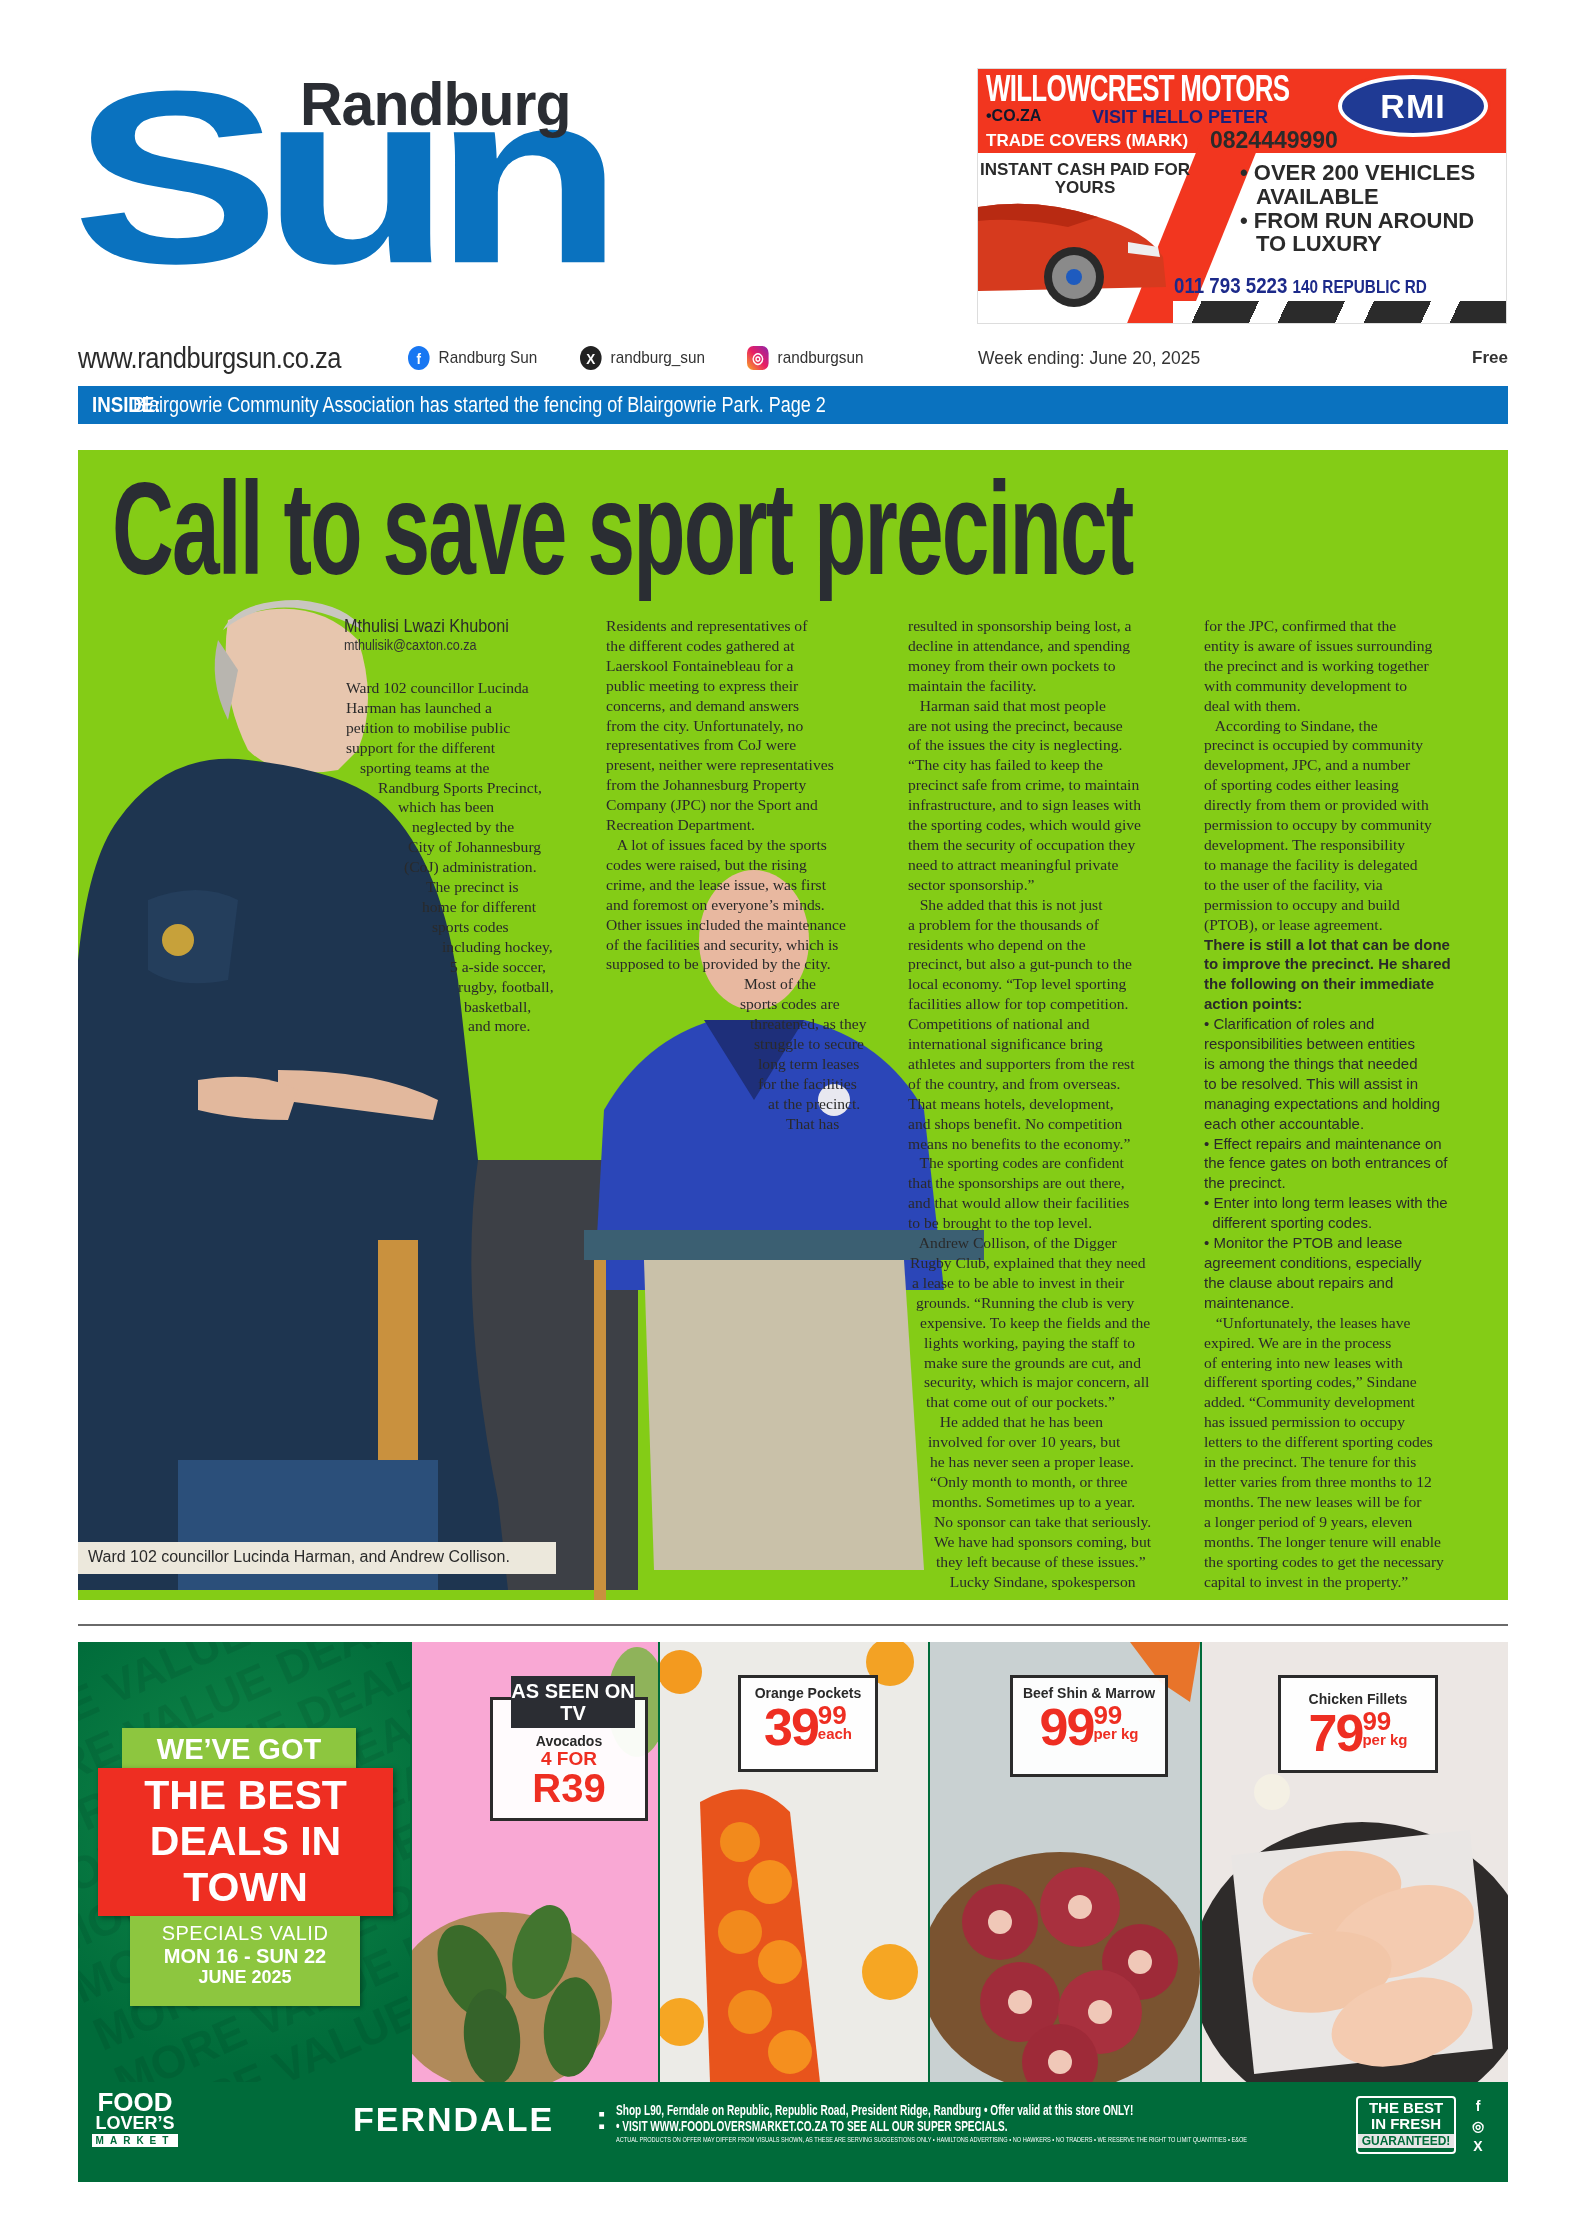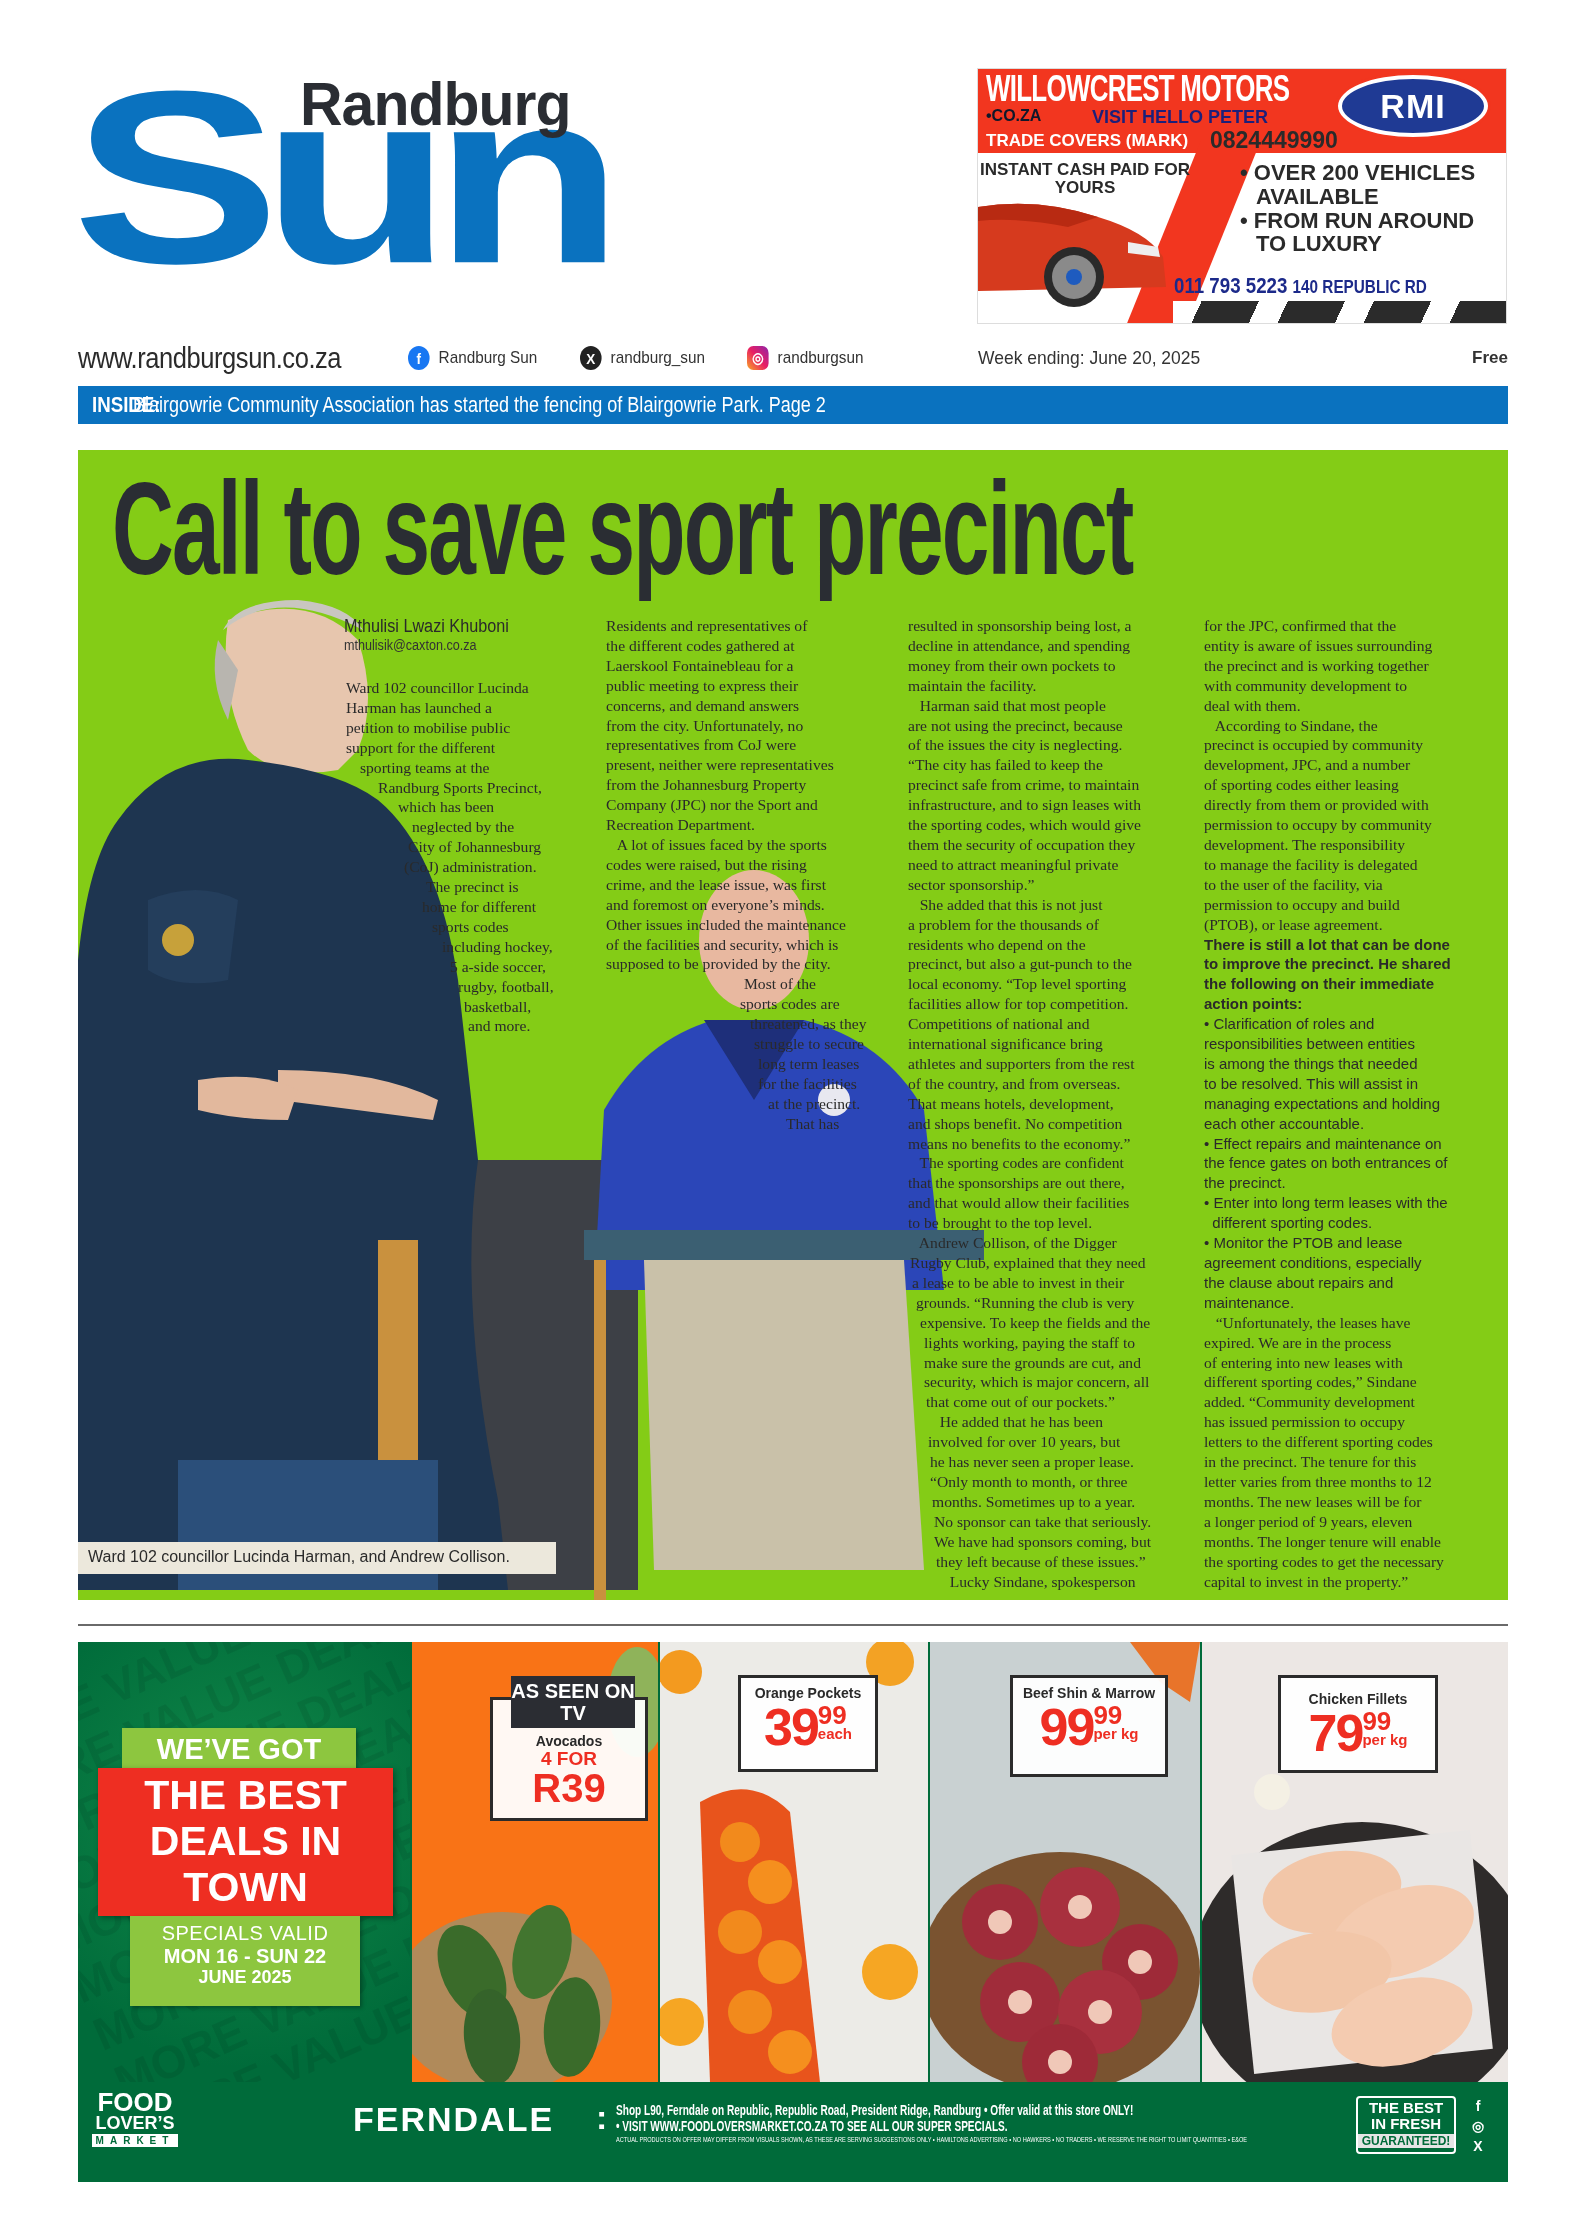--- a/index.html
+++ b/index.html
@@ -73,21 +73,21 @@
   .promo { position: absolute; left: 0; top: 0; width: 332px; height: 440px; background: radial-gradient(circle at 50% 40%, #118a4a, #006b3a 80%); overflow: hidden; }
   .promo-watermark { position: absolute; left: -40px; top: -20px; width: 420px; height: 480px; font-weight: bold; font-size: 46px; color: rgba(0,0,0,0.08); line-height: 52px; transform: rotate(-24deg); white-space: nowrap; }
   .weve { position: absolute; left: 44px; top: 86px; width: 234px; height: 42px; background: #8dc63f; color: #fff; font-weight: bold; font-size: 29px; text-align: center; line-height: 42px; box-shadow: 2px 2px 4px rgba(0,0,0,0.3); }
   .best { position: absolute; left: 20px; top: 126px; width: 295px; height: 148px; background: #ee2e22; color: #fff; font-weight: bold; font-size: 41px; text-align: center; line-height: 46px; padding-top: 4px; box-shadow: 2px 2px 6px rgba(0,0,0,0.35); }
   .valid { position: absolute; left: 52px; top: 274px; width: 230px; height: 90px; background: #8dc63f; color: #fff; text-align: center; box-shadow: 2px 2px 4px rgba(0,0,0,0.3); padding-top: 6px; }
   .valid .v1 { font-size: 20px; letter-spacing: 0.5px; }
   .valid .v2 { font-size: 20px; font-weight: bold; line-height: 22px; }
   .valid .v3 { font-size: 18px; font-weight: bold; line-height: 20px; }
 
   .prod { position: absolute; top: 0; height: 440px; overflow: hidden; }
-  .prod-avo { left: 334px; width: 246px; background: #f97316; }
+  .prod-avo { left: 334px; width: 246px; background: #f9a8d4; }
   .prod-ora { left: 582px; width: 268px; background: #ecebe7; }
   .prod-beef { left: 852px; width: 270px; background: #c9d1d2; }
   .prod-chk { left: 1124px; width: 306px; background: #ece7e4; }
   .prod svg { position: absolute; left: 0; top: 0; }
 
   .tag { position: absolute; background: rgba(255,255,255,0.95); border: 3px solid #2b2b2b; text-align: center; }
   .tag .pname { font-size: 14px; font-weight: bold; color: #2a2a2a; line-height: 15px; }
   .tag .price { color: #ee2e22; font-weight: bold; line-height: 1; white-space: nowrap; }
   .tag .big { font-size: 52px; letter-spacing: -2px; }
   .tag .cents { display: inline-block; vertical-align: top; text-align: left; font-size: 26px; line-height: 24px; margin-top: 2px; }

